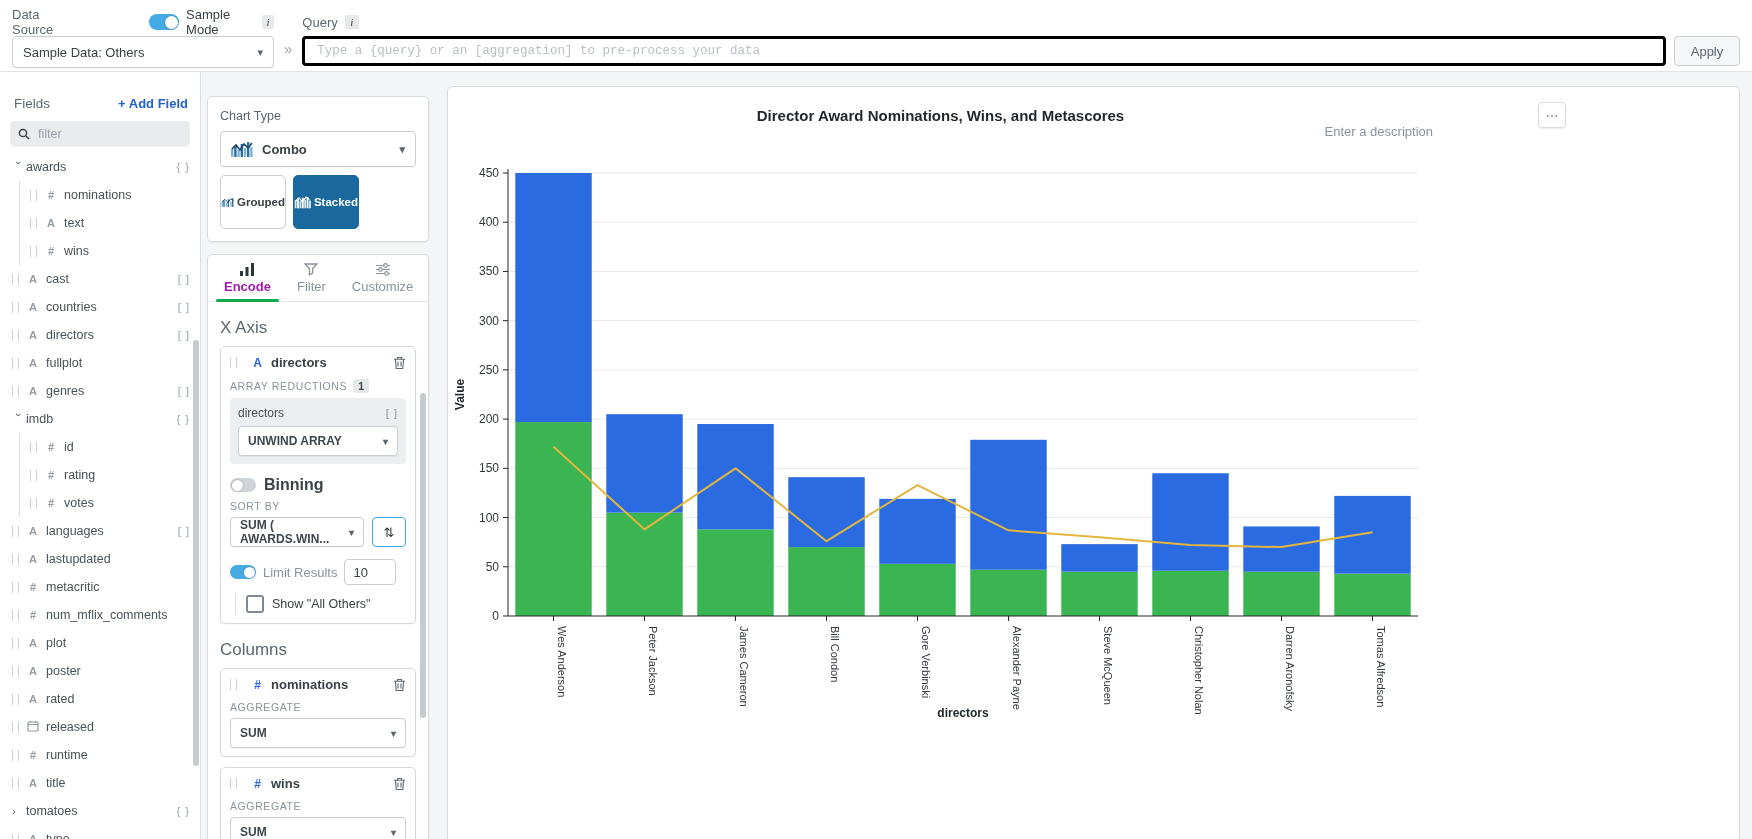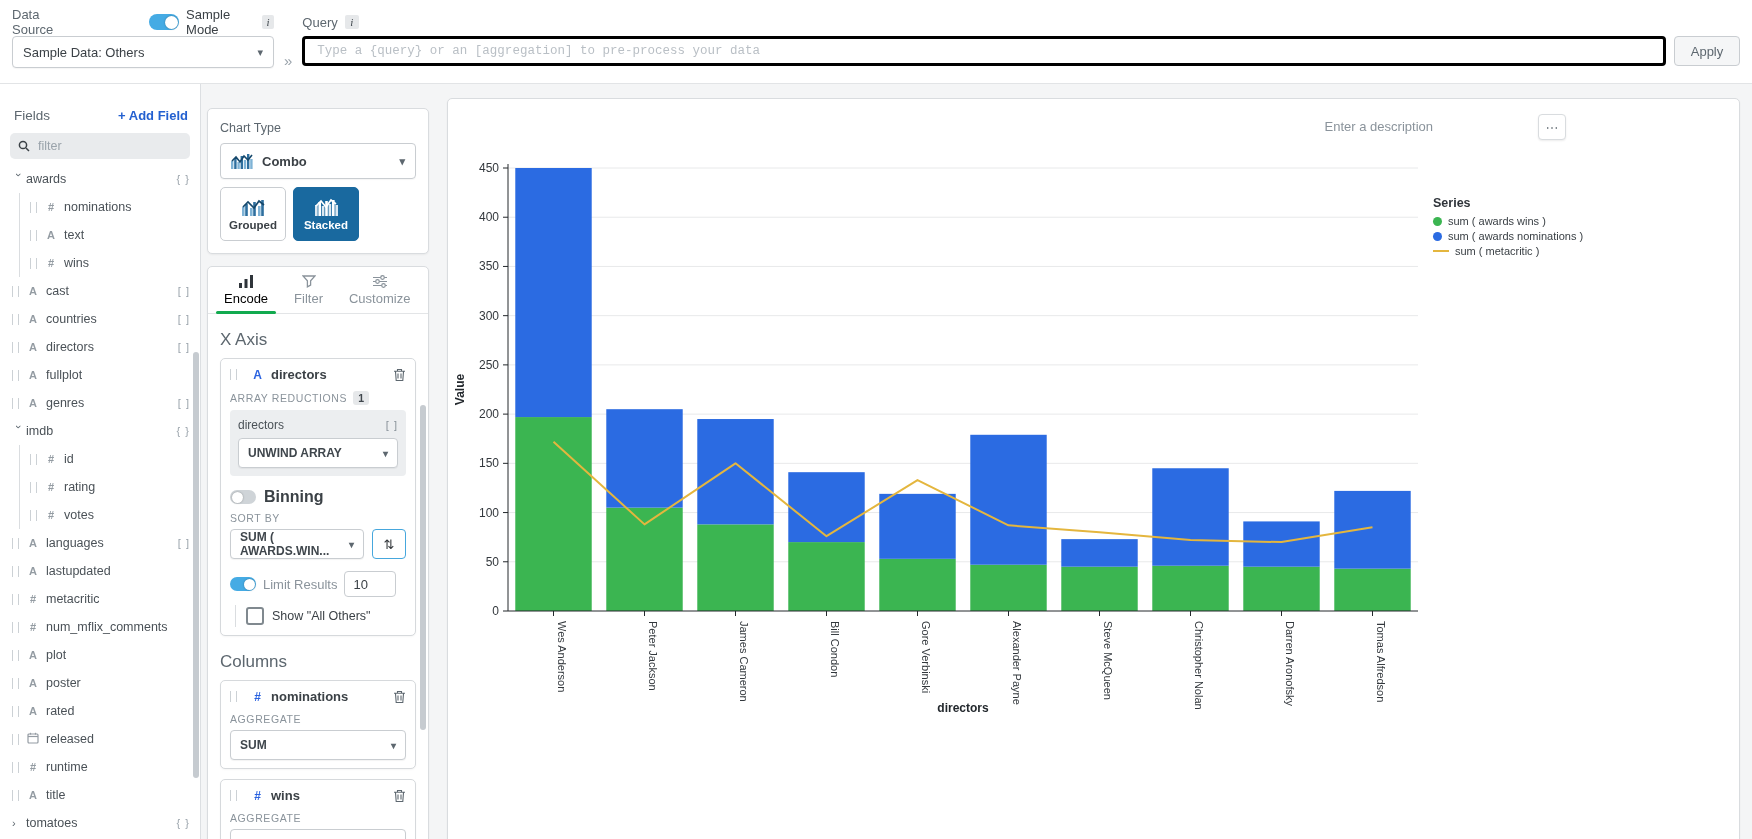--- a/index.html
+++ b/index.html
@@ -1,19 +1,19 @@
 <!DOCTYPE html>
 <html><head>
 <meta charset="utf-8">
 <style>
   html,body{margin:0;padding:0}
   body{width:1752px;height:839px;overflow:hidden;background:#f4f5f6;
        font-family:"Liberation Sans",sans-serif;color:#3b4146;position:relative}
   
-  .topbar{height:84px;background:#fff;border-bottom:1px solid #e2e4e6;display:flex;
+  .topbar{height:72px;background:#fff;border-bottom:1px solid #e2e4e6;display:flex;
           box-sizing:border-box;padding:0 12px;align-items:flex-start;gap:10px}
   .row1{display:flex;align-items:center;height:20px;margin-top:12px;gap:7px}
   .lbl{font-size:13px;color:#5d676f}
   .lbl.dark{color:#3b4146}
   .toggle{width:30px;height:16px;border-radius:9px;background:#45abe4;position:relative;
           display:inline-block;cursor:pointer;flex-shrink:0}
   .toggle .knob{position:absolute;top:1.5px;width:13px;height:13px;border-radius:50%;
           background:#fff;box-shadow:0 0 2px rgba(0,0,0,.35)}
   .toggle.on .knob{right:1.5px}
   .toggle.off{background:#cfd4d8}
@@ -64,28 +64,28 @@
   .encode-col{width:236px;flex-shrink:0;box-sizing:border-box;padding:14px 8px 0 6px}
   .card{background:#fff;border:1px solid #d9dcdf;border-radius:5px;box-shadow:0 1px 2px rgba(0,0,0,.05)}
   .charttype-card{margin-top:10px;padding:12px;box-sizing:border-box}
   .panel-label{font-size:12.5px;color:#5d676f}
   .ct-select{height:34px;border:1px solid #c9cdd1;border-radius:4px;display:flex;align-items:center;
           gap:9px;padding:0 10px;margin-top:8px;font-size:13px;font-weight:700;color:#3b4146;cursor:pointer;
           box-shadow:0 1px 1px rgba(0,0,0,.04)}
   .ct-select .caret{margin-left:auto;color:#5d676f;font-size:11px}
   .ct-buttons{display:flex;gap:7px;margin-top:8px}
   .ct-btn{width:64px;height:52px;border:1px solid #c9cdd1;border-radius:5px;background:#fff;
-          display:flex;flex-direction:column;align-items:center;justify-content:center;gap:3px;
+          display:flex;flex-direction:row;align-items:center;justify-content:center;gap:3px;
           font-size:11.5px;font-weight:700;color:#3b4146;cursor:pointer}
   .ct-btn.selected{background:#19699f;border-color:#19699f;color:#fff}
   .encode-card{margin-top:12px;height:622px;position:relative;overflow:hidden;box-sizing:border-box}
   .tabs{display:flex;gap:26px;padding:8px 16px 0;border-bottom:1px solid #e3e5e7}
   .tab{display:flex;flex-direction:column;align-items:center;gap:3px;font-size:13px;color:#8a939b;
        padding-bottom:7px;position:relative;cursor:pointer}
-  .tab.active{color:#000000;font-weight:400}
+  .tab.active{color:#a21caf;font-weight:700}
   .tab.active::after{content:"";position:absolute;bottom:-1px;left:-8px;right:-8px;height:3px;
        background:#12aa4f;border-radius:2px}
   .encode-body{padding:12px 12px 0}
   .section-label{font-size:17px;color:#5d676f;margin:4px 0 8px}
   .section-label.later{margin-top:16px}
   .chip{border:1px solid #d6d9dc;border-radius:5px;background:#fff;box-shadow:0 1px 2px rgba(0,0,0,.04);
         padding:8px 9px;margin-bottom:10px}
   .chip-row{display:flex;align-items:center;gap:7px}
   .cicon{color:#2b63e0;font-weight:700;font-size:12px;width:13px;text-align:center;flex-shrink:0}
   .chip-name{font-size:13px;font-weight:700;color:#3b4146;flex:1}
@@ -492,20 +492,21 @@
       <div class="vscroll" style="right:2px;top:138px;height:325px"></div>
     </div>
   </section>
 
   <section class="chart-card">
     <div class="menu-btn">
       <span>⋯</span>
     </div>
     <div class="chart-inner">
       <div class="chart-main">
+        <div class="chart-title">Director Award Nominations, Wins, and Metascores</div>
         <div class="chart-desc">Enter a description</div>
         <div class="chart-holder" id="chart-holder"><svg width="985" height="585" style="font-family: &quot;Liberation Sans&quot;, sans-serif;">
               <line x1="60" x2="970" y1="405.77777777777777" y2="405.77777777777777" stroke="#e8e9ea" stroke-width="1"></line>
               <line x1="60" x2="970" y1="356.55555555555554" y2="356.55555555555554" stroke="#e8e9ea" stroke-width="1"></line>
               <line x1="60" x2="970" y1="307.33333333333337" y2="307.33333333333337" stroke="#e8e9ea" stroke-width="1"></line>
               <line x1="60" x2="970" y1="258.1111111111111" y2="258.1111111111111" stroke="#e8e9ea" stroke-width="1"></line>
               <line x1="60" x2="970" y1="208.88888888888889" y2="208.88888888888889" stroke="#e8e9ea" stroke-width="1"></line>
               <line x1="60" x2="970" y1="159.66666666666669" y2="159.66666666666669" stroke="#e8e9ea" stroke-width="1"></line>
               <line x1="60" x2="970" y1="110.44444444444446" y2="110.44444444444446" stroke="#e8e9ea" stroke-width="1"></line>
               <line x1="60" x2="970" y1="61.22222222222223" y2="61.22222222222223" stroke="#e8e9ea" stroke-width="1"></line>
@@ -572,32 +573,15 @@
               <line x1="742.5" x2="742.5" y1="455" y2="460" stroke="#24282c" stroke-width="1"></line>
               <text transform="translate(746.5,465) rotate(90)" font-size="11" fill="#33383d">Christopher Nolan</text>
               <line x1="833.5" x2="833.5" y1="455" y2="460" stroke="#24282c" stroke-width="1"></line>
               <text transform="translate(837.5,465) rotate(90)" font-size="11" fill="#33383d">Darren Aronofsky</text>
               <line x1="924.5" x2="924.5" y1="455" y2="460" stroke="#24282c" stroke-width="1"></line>
               <text transform="translate(928.5,465) rotate(90)" font-size="11" fill="#33383d">Tomas Alfredson</text>
               <text x="515" y="556" text-anchor="middle" font-size="12" font-weight="700" fill="#23282d">directors</text>
               <text transform="translate(16,233.5) rotate(-90)" text-anchor="middle" font-size="12" font-weight="700" fill="#23282d">Value</text>
             </svg></div>
       </div>
-      <div class="legend">
-        <div class="legend-title">Series</div>
-        <div id="legend-items">
-            <div class="legend-item">
-              <span class="ldot" style="background: rgb(59, 181, 81);"></span>
-              <span>sum ( awards wins )</span>
-            </div>
-            <div class="legend-item">
-              <span class="ldot" style="background: rgb(43, 107, 226);"></span>
-              <span>sum ( awards nominations )</span>
-            </div>
-            <div class="legend-item">
-              <span class="lline" style="background: rgb(228, 182, 62);"></span>
-              <span>sum ( metacritic )</span>
-            </div>
-          </div>
-      </div>
     </div>
   </section>
 </div>
 
 </body></html>

